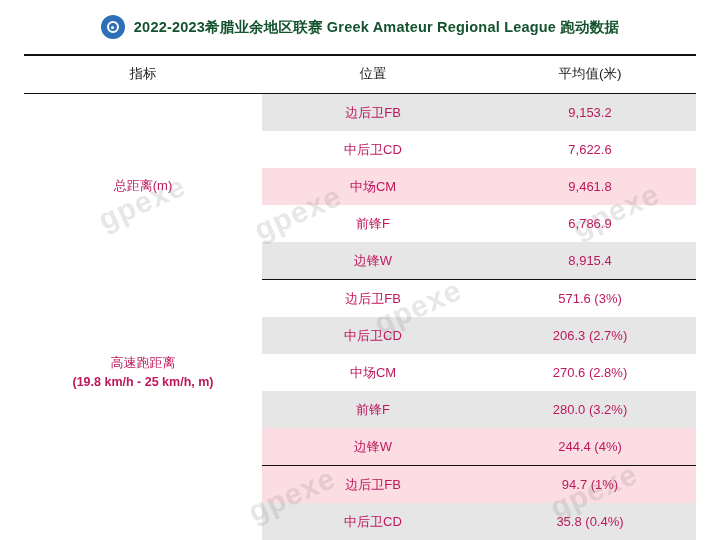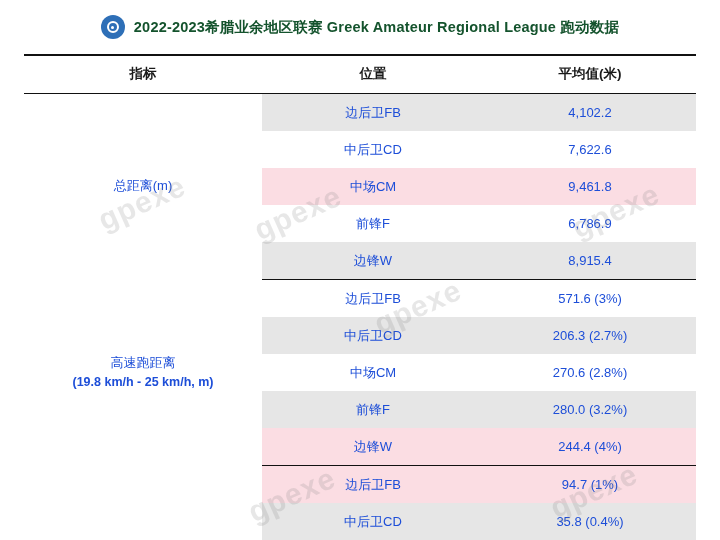--- a/index.html
+++ b/index.html
@@ -72,35 +72,35 @@
     border-collapse: collapse;
     table-layout: fixed;
     font-size: 13px;
   }
   table.stats col.c-metric { width: 238px; }
   table.stats col.c-pos { width: 222px; }
   table.stats col.c-val { width: 212px; }
 
   thead th {
     font-size: 13.5px;
-    font-weight: bold;
+    font-weight: normal;
     padding: 9px 0 10px;
     text-align: center;
     border-top: 2px solid #111;
     border-bottom: 1.5px solid #111;
     background: #ffffff;
   }
 
   tbody td {
     text-align: center;
     padding: 0;
     height: 37px;
     vertical-align: middle;
     font-size: 13px;
-    color: #1d4ed8;
+    color: #be185d;
   }
   td.metric {
     font-size: 13px;
     line-height: 1.45;
     background: #ffffff;
   }
   tr.shade td.pos, tr.shade td.val { background: #e6e6e6; }
   tr.plain td.pos, tr.plain td.val { background: #ffffff; }
   tr.pink td.pos, tr.pink td.val { background: #fbdde3; }
 
@@ -154,21 +154,21 @@
         <th>平均值(米)</th>
       </tr>
     </thead>
     <tbody>
 
       <tr class="shade">
         <td class="metric" rowspan="5">
           <span>总距离(m)</span>
         </td>
         <td class="pos">边后卫FB</td>
-        <td class="val">4,102.2</td>
+        <td class="val">9,153.2</td>
       </tr>
       <tr class="plain">
         <td class="pos">中后卫CD</td>
         <td class="val">7,622.6</td>
       </tr>
       <tr class="pink">
         <td class="pos">中场CM</td>
         <td class="val">9,461.8</td>
       </tr>
       <tr class="plain">

